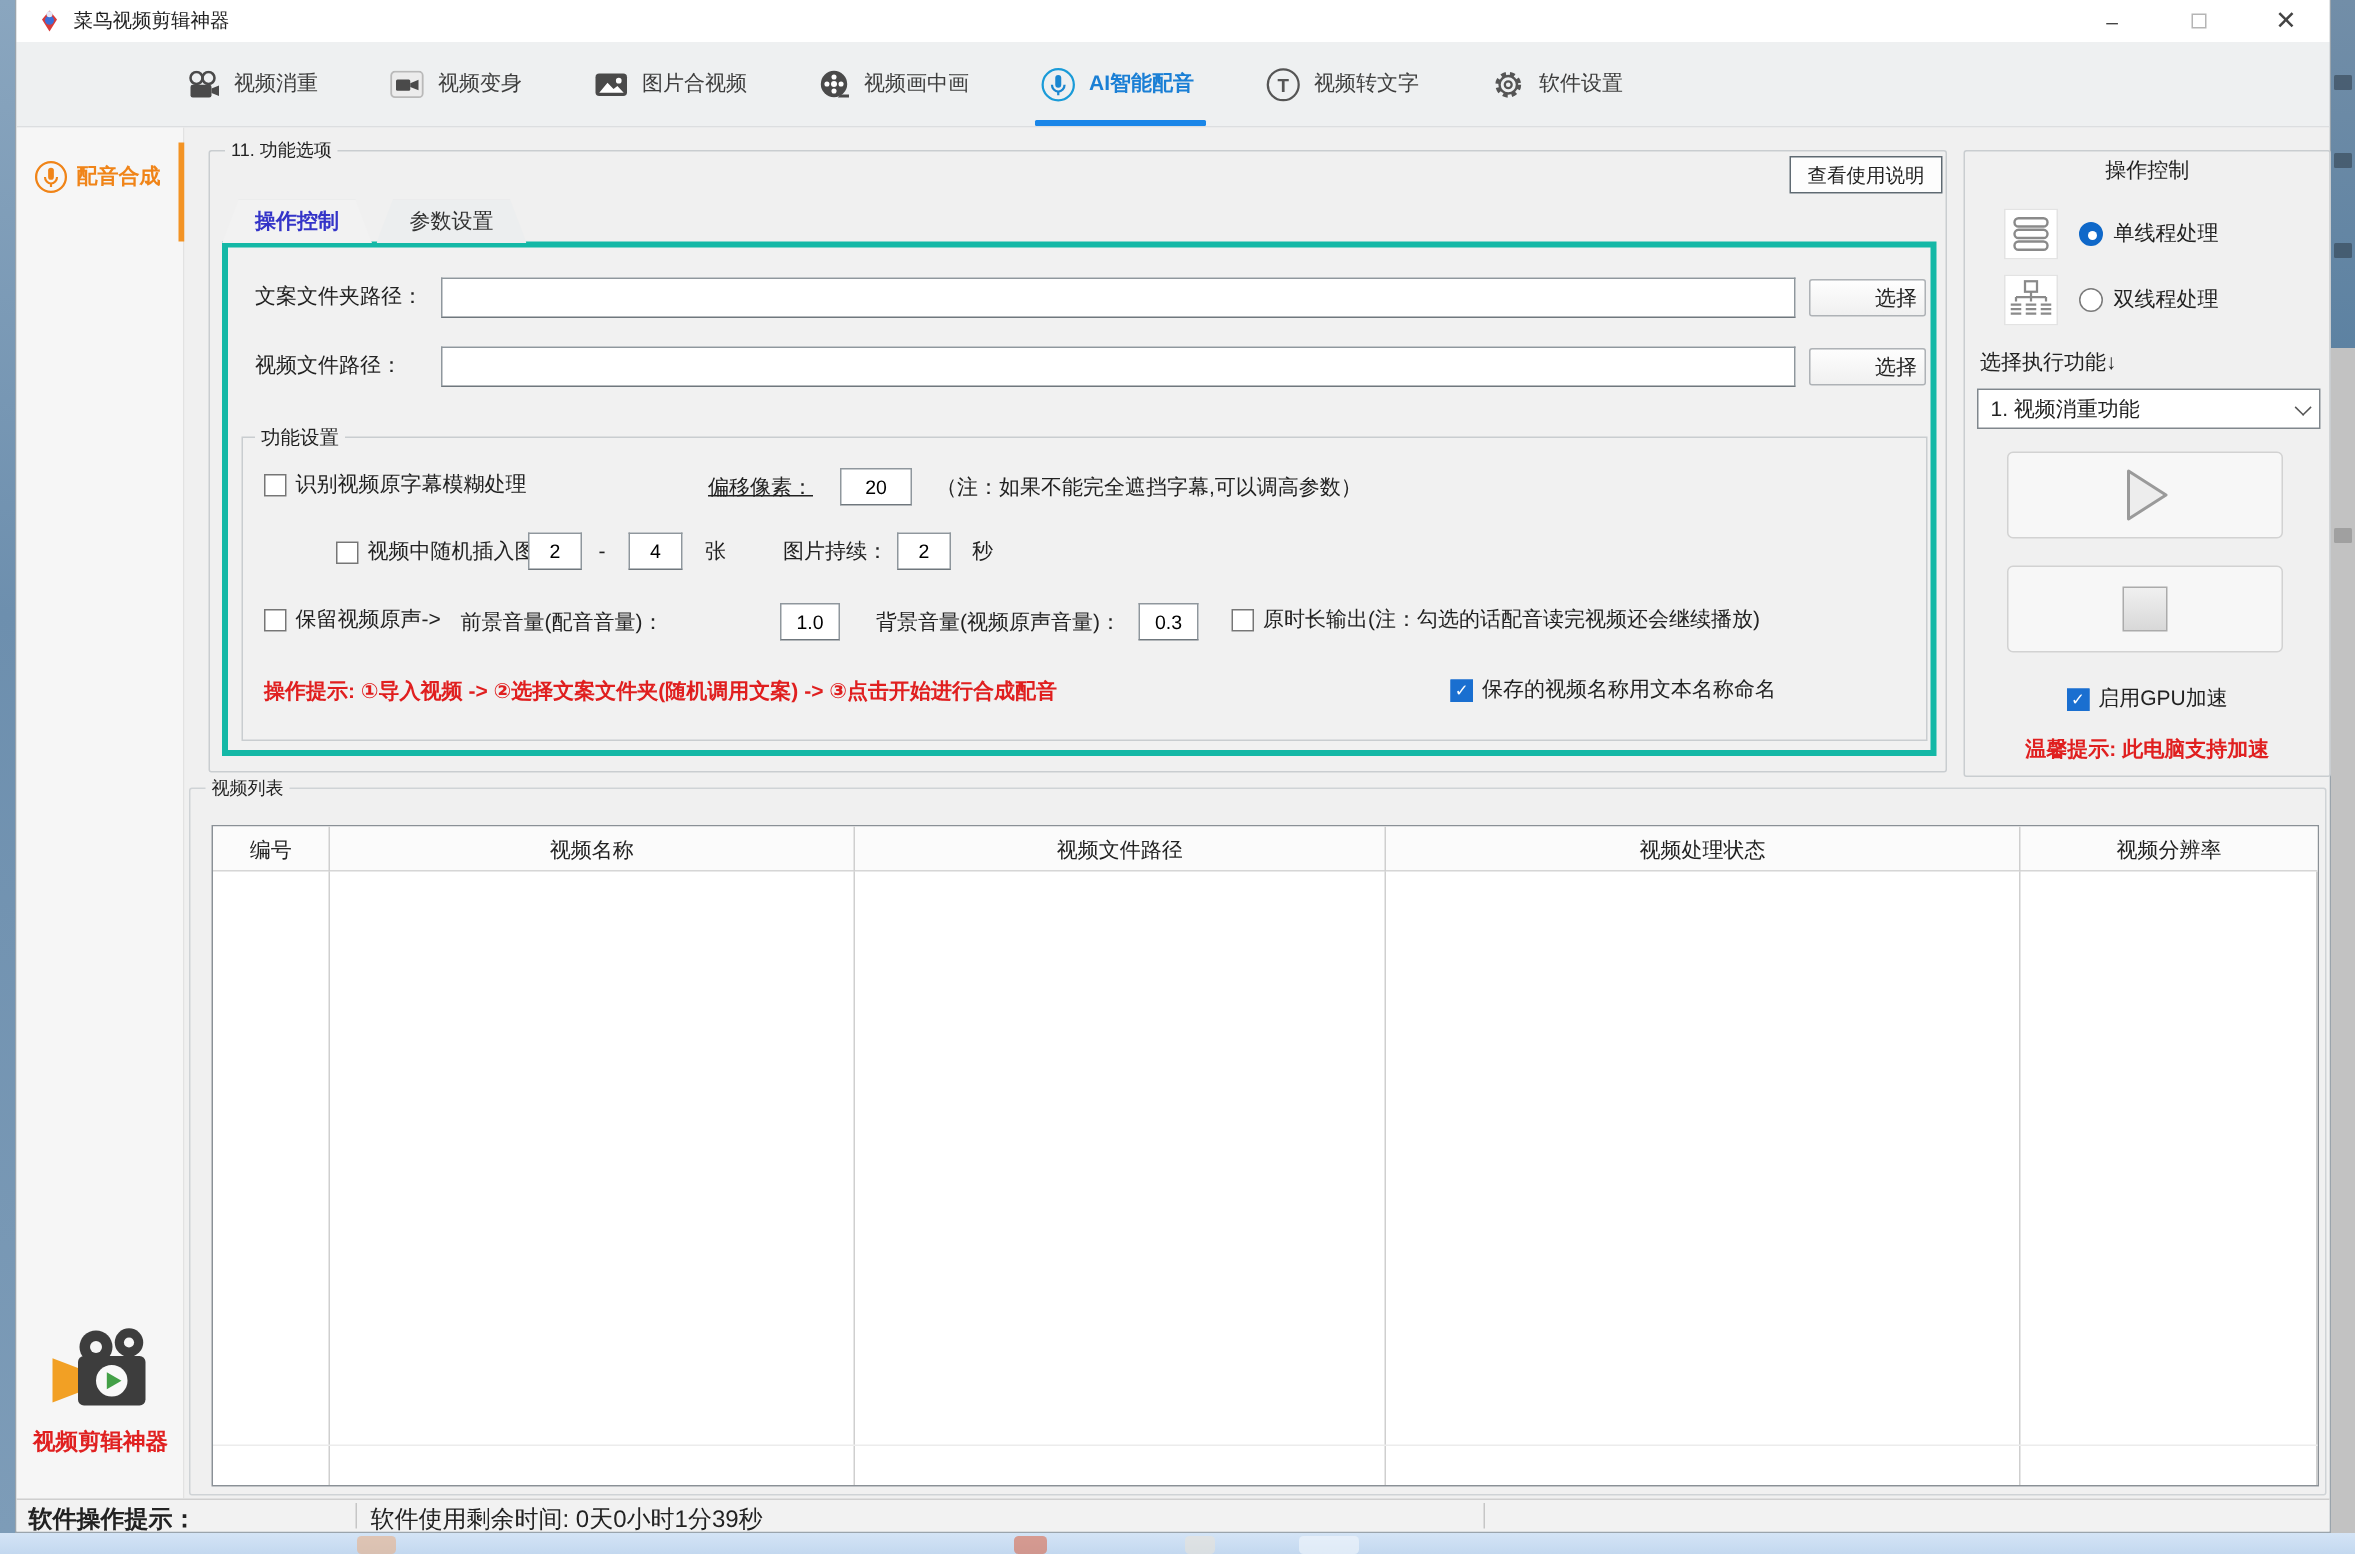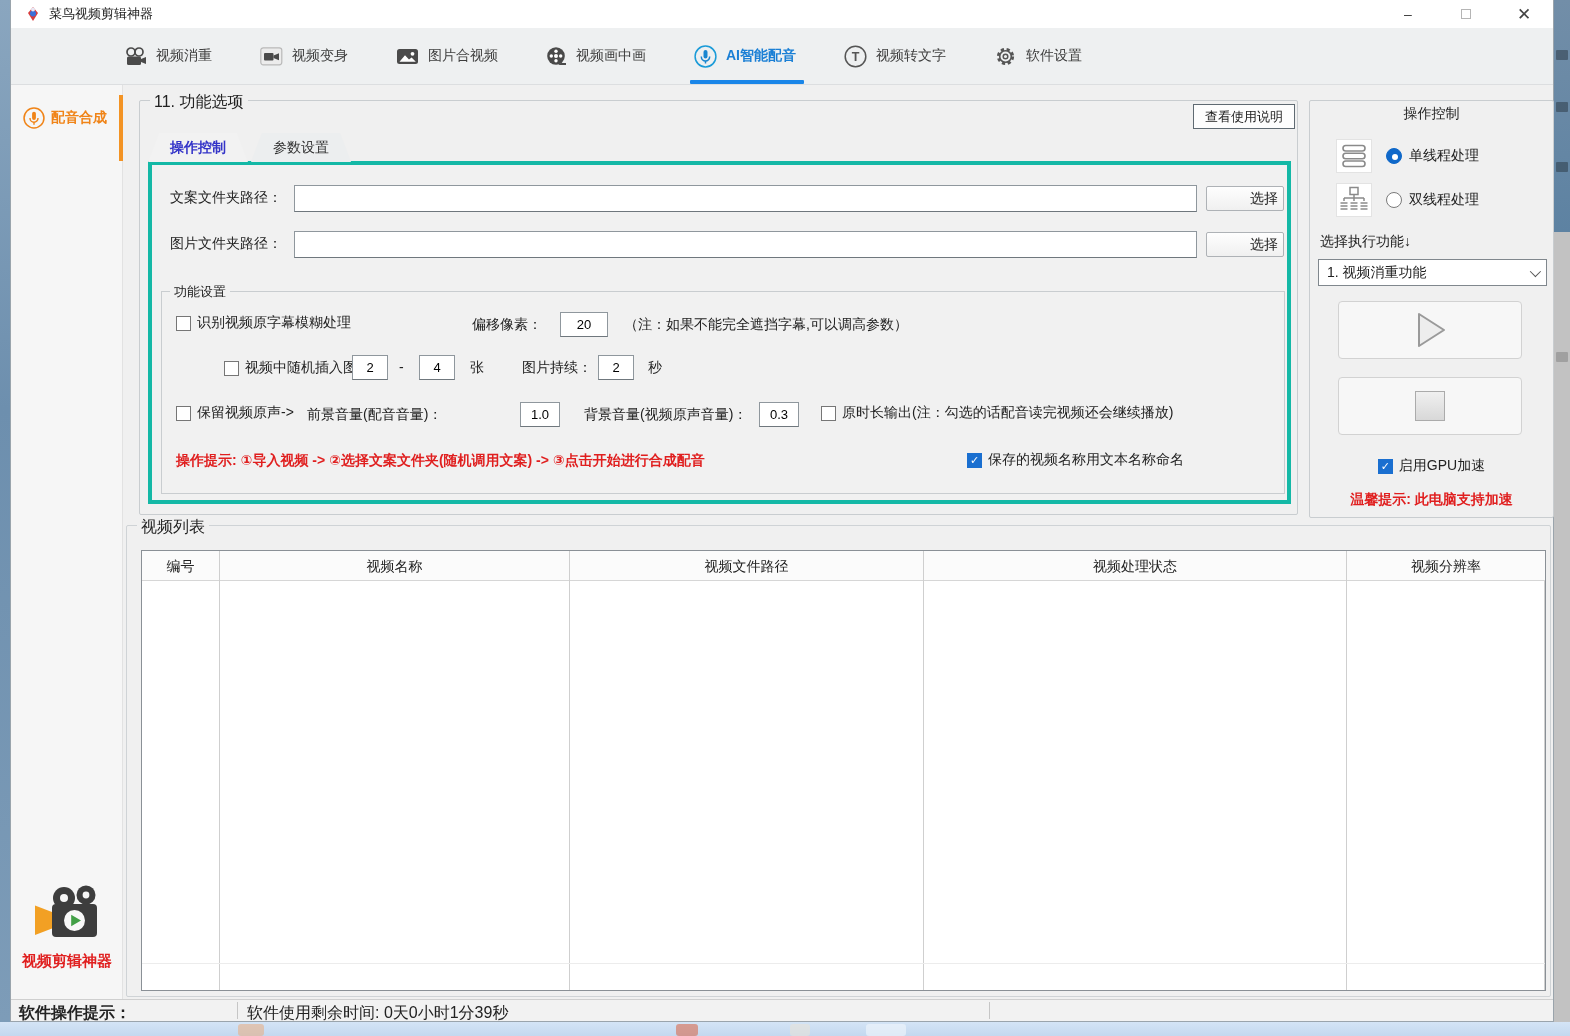--- a/index.html
+++ b/index.html
@@ -62,21 +62,21 @@
   .statusbar .sep1 { position:absolute; left:226px; top:2px; bottom:2px; width:1px; background:#c6c6c6; }
   .statusbar .s-time { position:absolute; left:236px; top:3px; }
   .statusbar .sep2 { position:absolute; left:978px; top:2px; bottom:2px; width:1px; background:#c6c6c6; }
   .statusbar .s-welcome { position:absolute; left:988px; top:3px; white-space:nowrap; }
 
   
   .content { position:absolute; left:112px; top:85px; right:0; bottom:22px; background:#f0f0f0; }
 
   .groupbox { position:absolute; border:1px solid #c9cdd0; border-radius:2px; }
   .groupbox > .gb-label { position:absolute; top:-9px; left:10px; background:#f0f0f0;
-    padding:0 4px; font-size:16px; color:#222; }
+    padding:0 4px; font-size:12px; color:#222; }
 
   .fn-group { left:16px; top:15px; width:1159px; height:415px; }
   .help-btn { position:absolute; right:2px; top:3px; width:102px; height:25px; background:#fdfdfd;
     border:1px solid #5f6a72; font-size:13px; color:#222; cursor:pointer; }
 
   
   .tabstrip { position:absolute; left:8px; top:32px; display:flex; z-index:3; }
   .wtab { position:relative; height:29px; line-height:29px; padding:0 22px; font-size:14px;
     clip-path:polygon(11px 0, calc(100% - 11px) 0, 100% 100%, 0 100%);
     filter:drop-shadow(0 0 1px #a0a6aa); background:#eceeef; color:#333; margin-right:3px; cursor:pointer; }
@@ -280,32 +280,32 @@
         <div class="wtab active">操作控制</div>
         <div class="wtab">参数设置</div>
       </div>
 
       <div class="tabpanel">
 
         <span class="field-label" style="left:18px; top:24px;">文案文件夹路径：</span>
         <input class="txt-input" style="left: 142px; top: 20px; width: 903px;" value="">
         <button class="btn" style="left:1054px; top:21px; width:78px; height:25px;">选择</button>
 
-        <span class="field-label" style="left:18px; top:70px;">图片文件夹路径：</span>
+        <span class="field-label" style="left:18px; top:70px;">视频文件路径：</span>
         <input class="txt-input" style="left: 142px; top: 66px; width: 903px;" value="">
         <button class="btn" style="left:1054px; top:67px; width:78px; height:25px;">选择</button>
 
         <div class="settings-group">
           <span class="gb-label">功能设置</span>
 
           <label class="cbx" style="position:absolute; left:14px; top:22px;">
             <span class="box"></span>
             <span>识别视频原字幕模糊处理</span>
           </label>
-          <span class="field-label" style="left:310px; top:24px;">偏移像素：</span>
+          <span class="field-label" style="left:310px; top:24px;text-decoration:underline;">偏移像素：</span>
           <input class="num-input" style="left: 398px; top: 20px; width: 48px;" value="20">
           <span class="field-label" style="left:462px; top:24px;text-align:right;">（注：如果不能完全遮挡字幕,可以调高参数）</span>
 
           <label class="cbx" style="position:absolute; left:14px; top:67px;padding-left:48px;">
             <span class="box"></span>
             <span>视频中随机插入图片</span>
           </label>
           <input class="num-input" style="left: 190px; top: 63px; width: 36px;" value="2">
           <span class="field-label" style="left:237px; top:67px;">-</span>
           <input class="num-input" style="left: 257px; top: 63px; width: 36px;" value="4">

